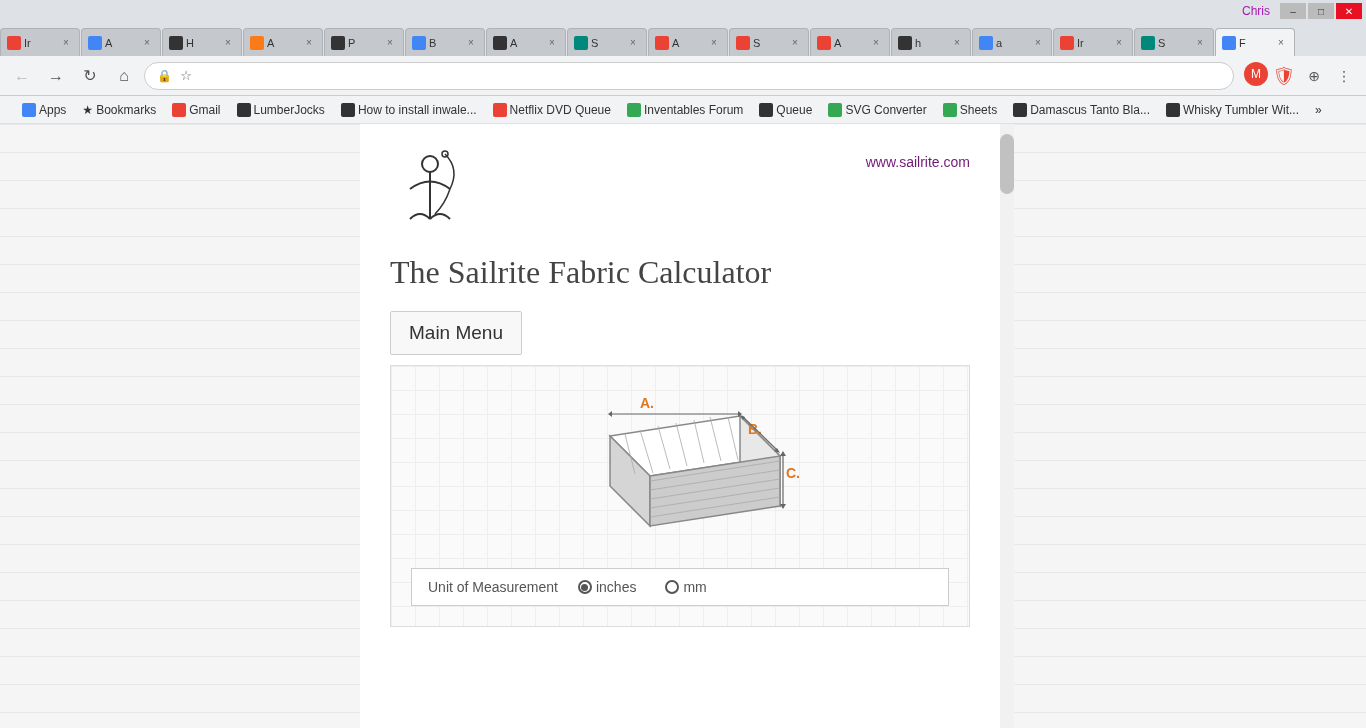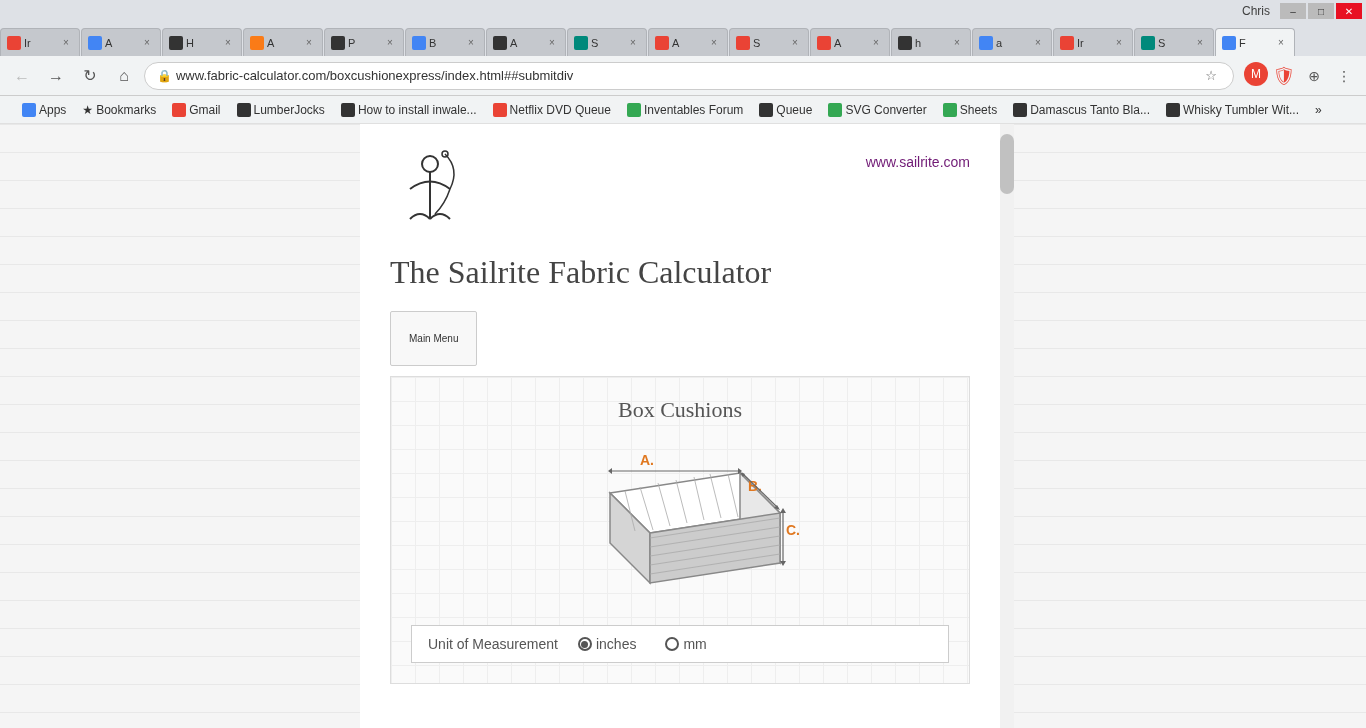--- a/index.html
+++ b/index.html
@@ -9,21 +9,21 @@
     .title-bar {
       height: 22px;
       background: #dee1e6;
       display: flex;
       align-items: center;
       justify-content: flex-end;
       padding-right: 4px;
     }
     .title-bar-user {
       font-size: 12px;
-      color: #404040;
+      color: #a21caf;
       margin-right: 10px;
       font-weight: 500;
     }
     .window-controls { display: flex; gap: 2px; }
     .win-btn {
       width: 26px; height: 16px;
       background: #bbb;
       border: none;
       cursor: pointer;
       font-size: 10px;
@@ -202,25 +202,25 @@
     .page-title {
       font-size: 32px;
       font-weight: 400;
       color: #444;
       margin-bottom: 20px;
       font-family: Georgia, serif;
     }
 
     .main-menu-btn {
       display: inline-block;
-      padding: 21px 18px;
+      padding: 10px 18px;
       background: #f8f8f8;
       border: 1px solid #ccc;
       border-radius: 2px;
-      font-size: 10px;
+      font-size: 19px;
       color: #333;
       cursor: pointer;
       margin-bottom: 10px;
     }
 
     .back-link {
       display: block;
       color: #1a73e8;
       font-size: 14px;
       text-decoration: none;
@@ -383,21 +383,20 @@
   </div>
 </div>
 
 <div class="address-bar-row">
   <button class="nav-btn disabled">←</button>
   <button class="nav-btn">→</button>
   <button class="nav-btn">↻</button>
   <button class="nav-btn">⌂</button>
   <div class="address-bar">
     <span style="font-size:12px; color:#555; margin-right:4px;">🔒</span>
-    <span class="address-text">www.fabric-calculator.com/boxcushionexpress/index.html##submitdiv</span>
     <div class="address-icons">
       <span class="addr-icon">☆</span>
     </div>
   </div>
   <div class="toolbar-icons">
     <div class="toolbar-icon" style="background:#ea4335; border-radius:50%; width:24px; height:24px; color:white; font-size:12px;">M</div>
     <div class="toolbar-icon" style="color:#ea4335; font-size:18px;">🛡</div>
     <div class="toolbar-icon">⊕</div>
     <div class="toolbar-icon">⋮</div>
   </div>
@@ -479,21 +478,20 @@
       <a class="site-link">www.sailrite.com</a>
     </div>
 
     <h1 class="page-title">The Sailrite Fabric Calculator</h1>
 
     <button class="main-menu-btn">Main Menu</button>
     <br>
 
     
     <div class="calc-section">
-      <h2 class="calc-title">Box Cushions</h2>
 
       <div class="cushion-diagram">
         <svg class="cushion-svg" viewBox="0 0 280 160" xmlns="http://www.w3.org/2000/svg">
 
           <polygon points="70,50 200,30 240,70 110,90" fill="white" stroke="#888" stroke-width="1.5"></polygon>
 
           <polygon points="200,30 240,70 240,120 200,80" fill="#e8e8e8" stroke="#888" stroke-width="1.5"></polygon>
 
           <polygon points="70,50 110,90 110,140 70,100" fill="#d5d5d5" stroke="#888" stroke-width="1.5"></polygon>
 

